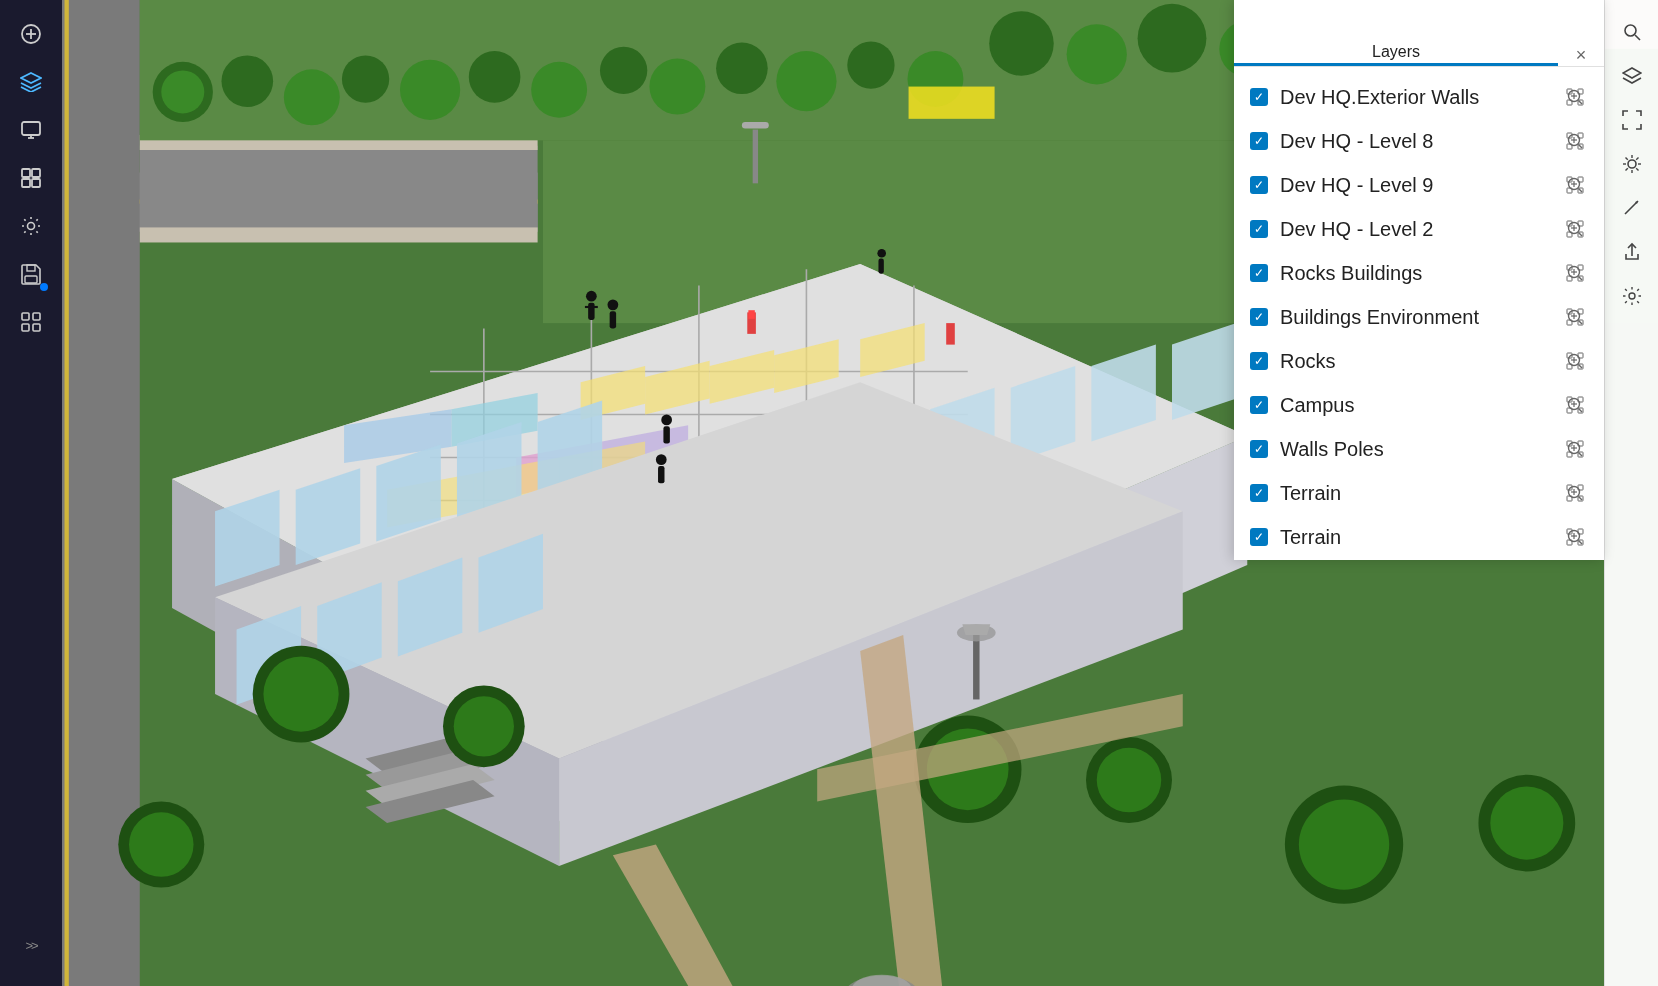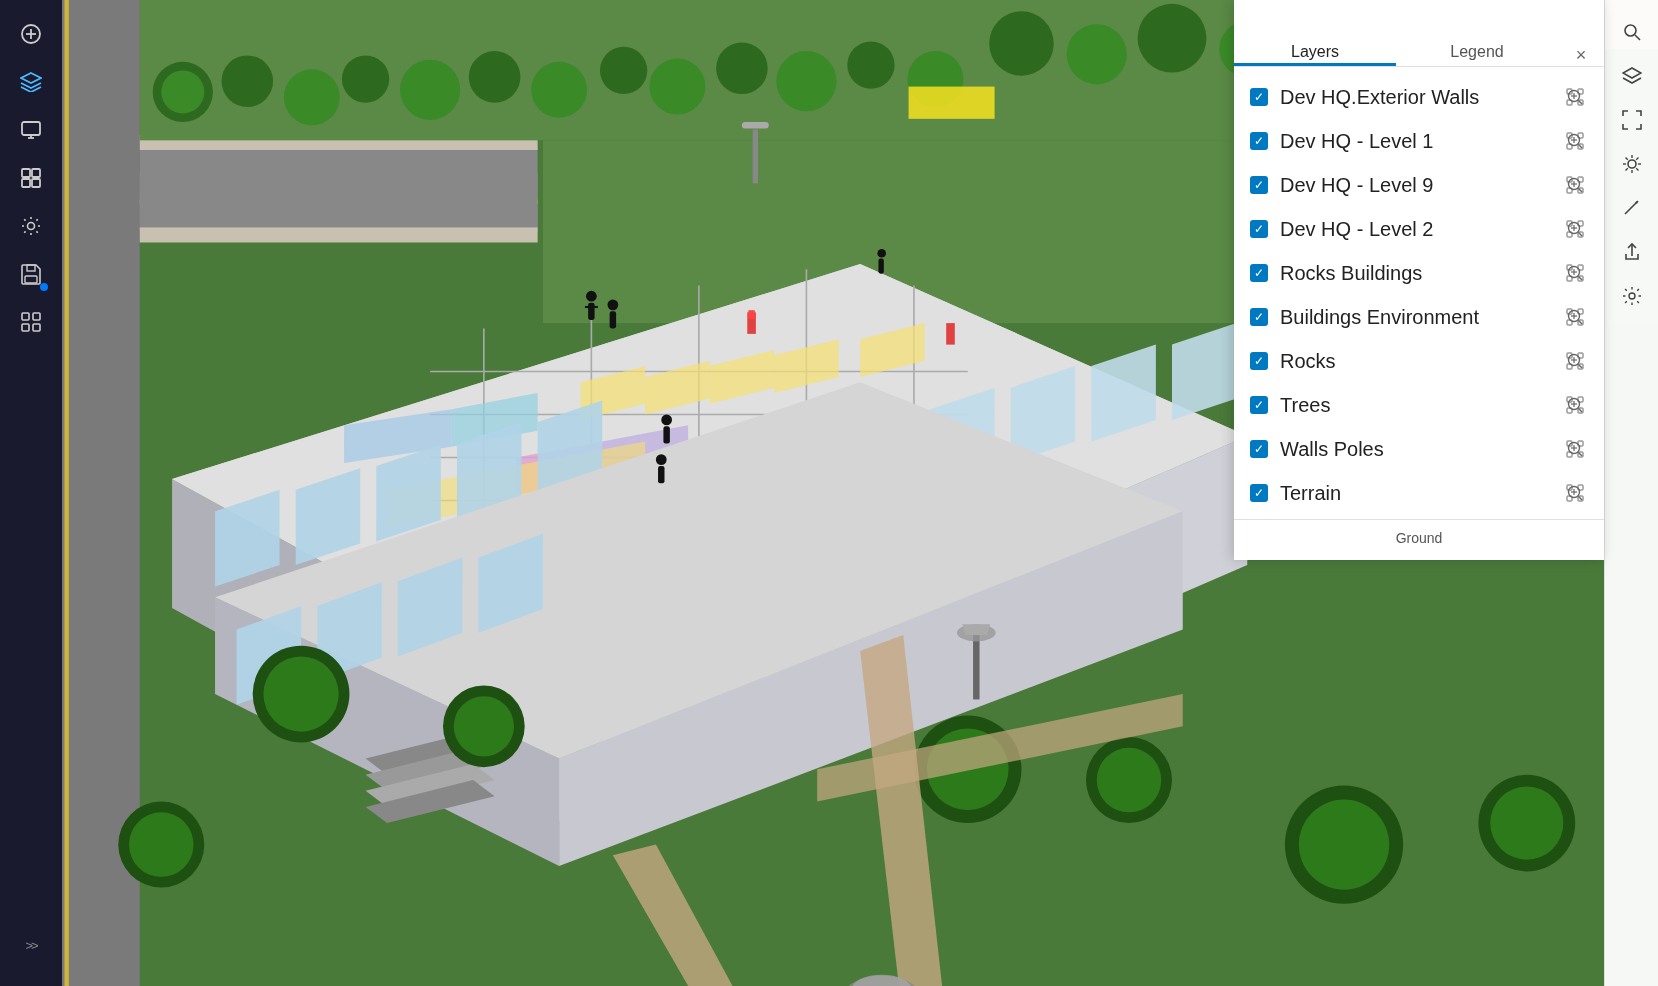--- a/index.html
+++ b/index.html
@@ -474,23 +474,20 @@
   </div>
 </div>
 
 <div class="scene-container"></div>
 
 <div id="layers-panel">
   <div class="panel-header">
     <div class="panel-tab active">
       <span>Layers</span>
     </div>
-    <div class="panel-tab">
-      <span>Legend</span>
-    </div>
     <div class="panel-close">
       <span>×</span>
     </div>
   </div>
 
   <div class="panel-content">
 
     <div class="layer-item">
       <div class="layer-checkbox">✓</div>
       <span class="layer-name">Dev HQ.Exterior Walls</span>
@@ -503,21 +500,21 @@
           <rect x="1" y="1" width="5" height="5" rx="0.5" stroke="#666" stroke-width="1"></rect>
           <rect x="12" y="1" width="5" height="5" rx="0.5" stroke="#666" stroke-width="1"></rect>
           <rect x="1" y="12" width="5" height="5" rx="0.5" stroke="#666" stroke-width="1"></rect>
           <rect x="12" y="12" width="5" height="5" rx="0.5" stroke="#666" stroke-width="1"></rect>
         </svg>
       </div>
     </div>
 
     <div class="layer-item">
       <div class="layer-checkbox">✓</div>
-      <span class="layer-name">Dev HQ - Level 1</span>
+      <span class="layer-name">Dev HQ - Level 8</span>
       <div class="layer-zoom-icon">
         <svg width="18" height="18" viewBox="0 0 18 18" fill="none">
             <circle cx="8" cy="8" r="5.5" stroke="#666" stroke-width="1.4"></circle>
             <line x1="12.5" y1="12.5" x2="16" y2="16" stroke="#666" stroke-width="1.4"></line>
             <line x1="5" y1="8" x2="11" y2="8" stroke="#666" stroke-width="1.2"></line>
             <line x1="8" y1="5" x2="8" y2="11" stroke="#666" stroke-width="1.2"></line>
             <rect x="1" y="1" width="5" height="5" rx="0.5" stroke="#666" stroke-width="1"></rect>
             <rect x="12" y="1" width="5" height="5" rx="0.5" stroke="#666" stroke-width="1"></rect>
             <rect x="1" y="12" width="5" height="5" rx="0.5" stroke="#666" stroke-width="1"></rect>
             <rect x="12" y="12" width="5" height="5" rx="0.5" stroke="#666" stroke-width="1"></rect>
@@ -605,21 +602,21 @@
             <rect x="1" y="1" width="5" height="5" rx="0.5" stroke="#666" stroke-width="1"></rect>
             <rect x="12" y="1" width="5" height="5" rx="0.5" stroke="#666" stroke-width="1"></rect>
             <rect x="1" y="12" width="5" height="5" rx="0.5" stroke="#666" stroke-width="1"></rect>
             <rect x="12" y="12" width="5" height="5" rx="0.5" stroke="#666" stroke-width="1"></rect>
           </svg>
       </div>
     </div>
 
     <div class="layer-item">
       <div class="layer-checkbox">✓</div>
-      <span class="layer-name">Trees</span>
+      <span class="layer-name">Campus</span>
       <div class="layer-zoom-icon">
         <svg width="18" height="18" viewBox="0 0 18 18" fill="none">
             <circle cx="8" cy="8" r="5.5" stroke="#666" stroke-width="1.4"></circle>
             <line x1="12.5" y1="12.5" x2="16" y2="16" stroke="#666" stroke-width="1.4"></line>
             <line x1="5" y1="8" x2="11" y2="8" stroke="#666" stroke-width="1.2"></line>
             <line x1="8" y1="5" x2="8" y2="11" stroke="#666" stroke-width="1.2"></line>
             <rect x="1" y="1" width="5" height="5" rx="0.5" stroke="#666" stroke-width="1"></rect>
             <rect x="12" y="1" width="5" height="5" rx="0.5" stroke="#666" stroke-width="1"></rect>
             <rect x="1" y="12" width="5" height="5" rx="0.5" stroke="#666" stroke-width="1"></rect>
             <rect x="12" y="12" width="5" height="5" rx="0.5" stroke="#666" stroke-width="1"></rect>
@@ -654,21 +651,20 @@
             <line x1="5" y1="8" x2="11" y2="8" stroke="#666" stroke-width="1.2"></line>
             <line x1="8" y1="5" x2="8" y2="11" stroke="#666" stroke-width="1.2"></line>
             <rect x="1" y="1" width="5" height="5" rx="0.5" stroke="#666" stroke-width="1"></rect>
             <rect x="12" y="1" width="5" height="5" rx="0.5" stroke="#666" stroke-width="1"></rect>
             <rect x="1" y="12" width="5" height="5" rx="0.5" stroke="#666" stroke-width="1"></rect>
             <rect x="12" y="12" width="5" height="5" rx="0.5" stroke="#666" stroke-width="1"></rect>
           </svg>
       </div>
     </div>
 
-    <div class="group-header">Ground</div>
 
     <div class="layer-item">
       <div class="layer-checkbox">✓</div>
       <span class="layer-name">Terrain</span>
       <div class="layer-zoom-icon">
         <svg width="18" height="18" viewBox="0 0 18 18" fill="none">
             <circle cx="8" cy="8" r="5.5" stroke="#666" stroke-width="1.4"></circle>
             <line x1="12.5" y1="12.5" x2="16" y2="16" stroke="#666" stroke-width="1.4"></line>
             <line x1="5" y1="8" x2="11" y2="8" stroke="#666" stroke-width="1.2"></line>
             <line x1="8" y1="5" x2="8" y2="11" stroke="#666" stroke-width="1.2"></line>

